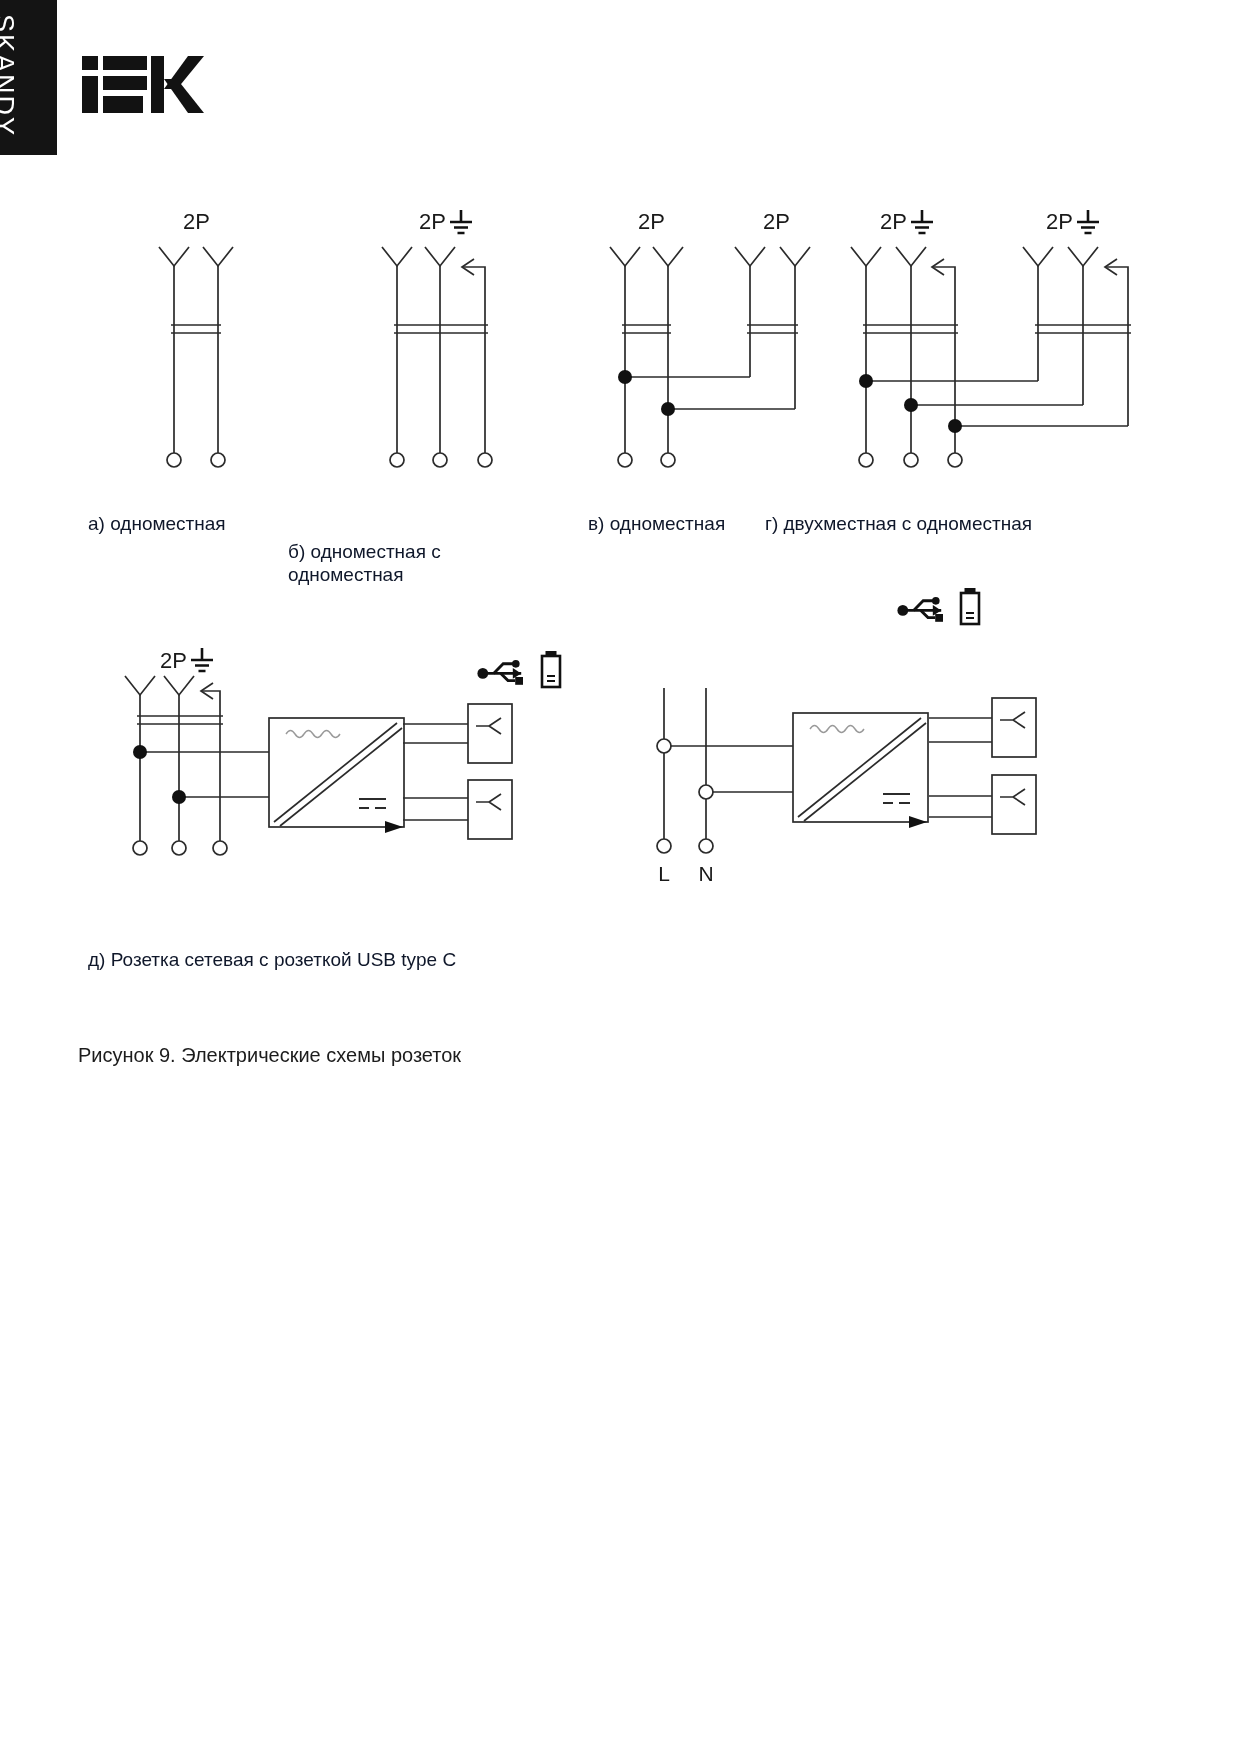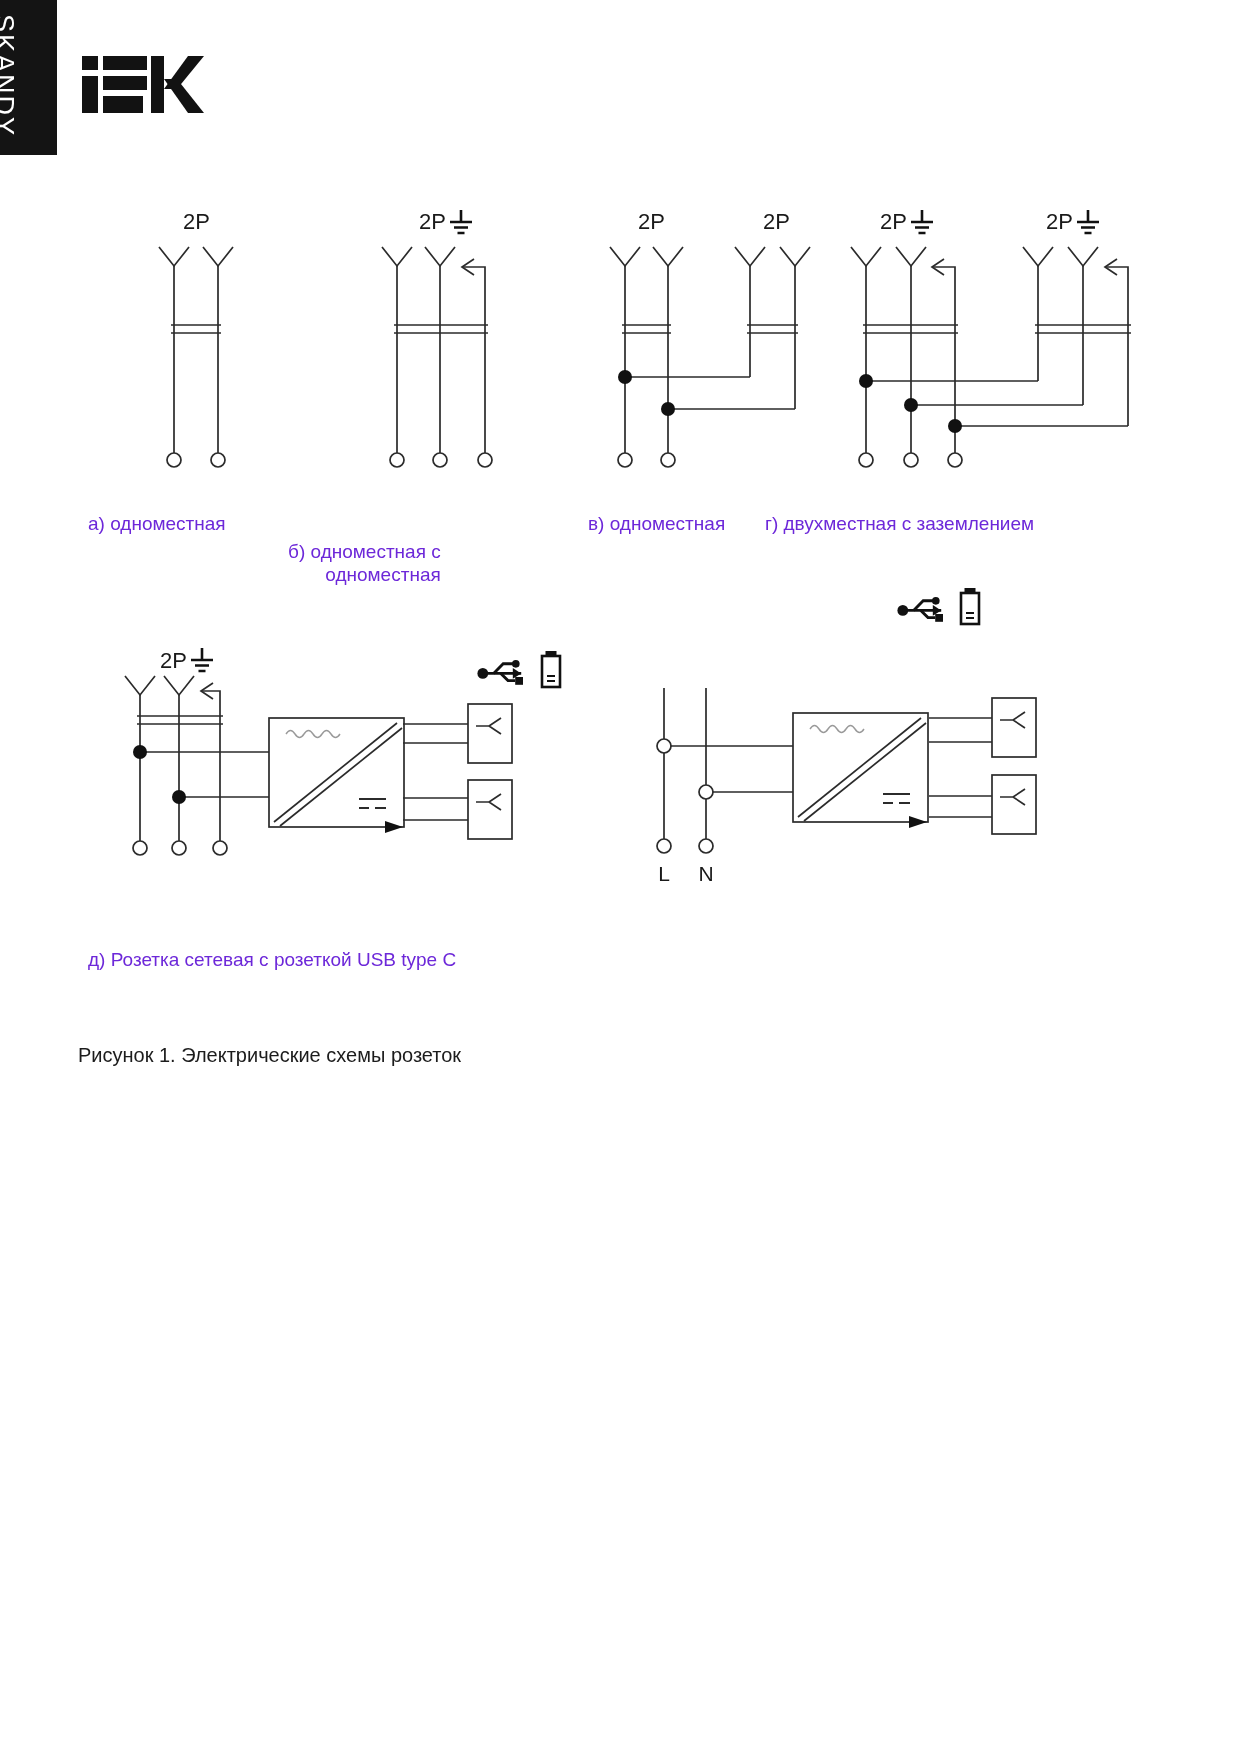--- a/index.html
+++ b/index.html
@@ -4,21 +4,21 @@
 <style>
   html,body{margin:0;padding:0;background:#ffffff;}
   .page{position:relative;width:1239px;height:1746px;background:#ffffff;overflow:hidden;
         font-family:"Liberation Sans",sans-serif;color:#1c1c1c;}
   .side-tab{position:absolute;left:0;top:0;width:57px;height:155px;background:#141414;}
   .side-tab span{position:absolute;left:0;top:0;white-space:nowrap;color:#ffffff;
         font-size:27px;letter-spacing:2px;transform-origin:0 0;
         transform:translate(19px,14px) rotate(90deg);font-family:"Liberation Sans",sans-serif;}
   .logo{position:absolute;left:80px;top:55px;width:125px;height:60px;}
   .diagram-layer{position:absolute;left:0;top:0;width:1239px;height:1100px;}
-  .cap{position:absolute;font-size:19px;line-height:23px;color:#6d28d9;white-space:nowrap;text-align:right;}
+  .cap{position:absolute;font-size:19px;line-height:23px;color:#0f172a;white-space:nowrap;}
   .cap-a{left:88px;top:512px;}
   .cap-b{left:288px;top:540px;}
   .cap-v{left:588px;top:512px;}
   .cap-g{left:765px;top:512px;}
   .cap-d{left:88px;top:948px;}
   .cap-e{left:545px;top:904px;}
   .fig-cap{position:absolute;left:78px;top:1044px;font-size:20px;color:#1c1c1c;white-space:nowrap;}
   svg text{font-family:"Liberation Sans",sans-serif;fill:#1a1a1a;}
 </style>
 </head>
@@ -202,18 +202,18 @@
 
     </g>
   </svg>
 
   <div class="cap cap-a">а) одноместная</div>
   <div class="cap cap-b">
     <div>б) одноместная с</div>
     <div>одноместная</div>
   </div>
   <div class="cap cap-v">в) одноместная</div>
-  <div class="cap cap-g">г) двухместная с заземлением</div>
+  <div class="cap cap-g">г) двухместная с одноместная</div>
   <div class="cap cap-d">д) Розетка сетевая с розеткой USB type C</div>
 
-  <div class="fig-cap">Рисунок 1. Электрические схемы розеток</div>
+  <div class="fig-cap">Рисунок 9. Электрические схемы розеток</div>
 
 </div>
 
 </body></html>

